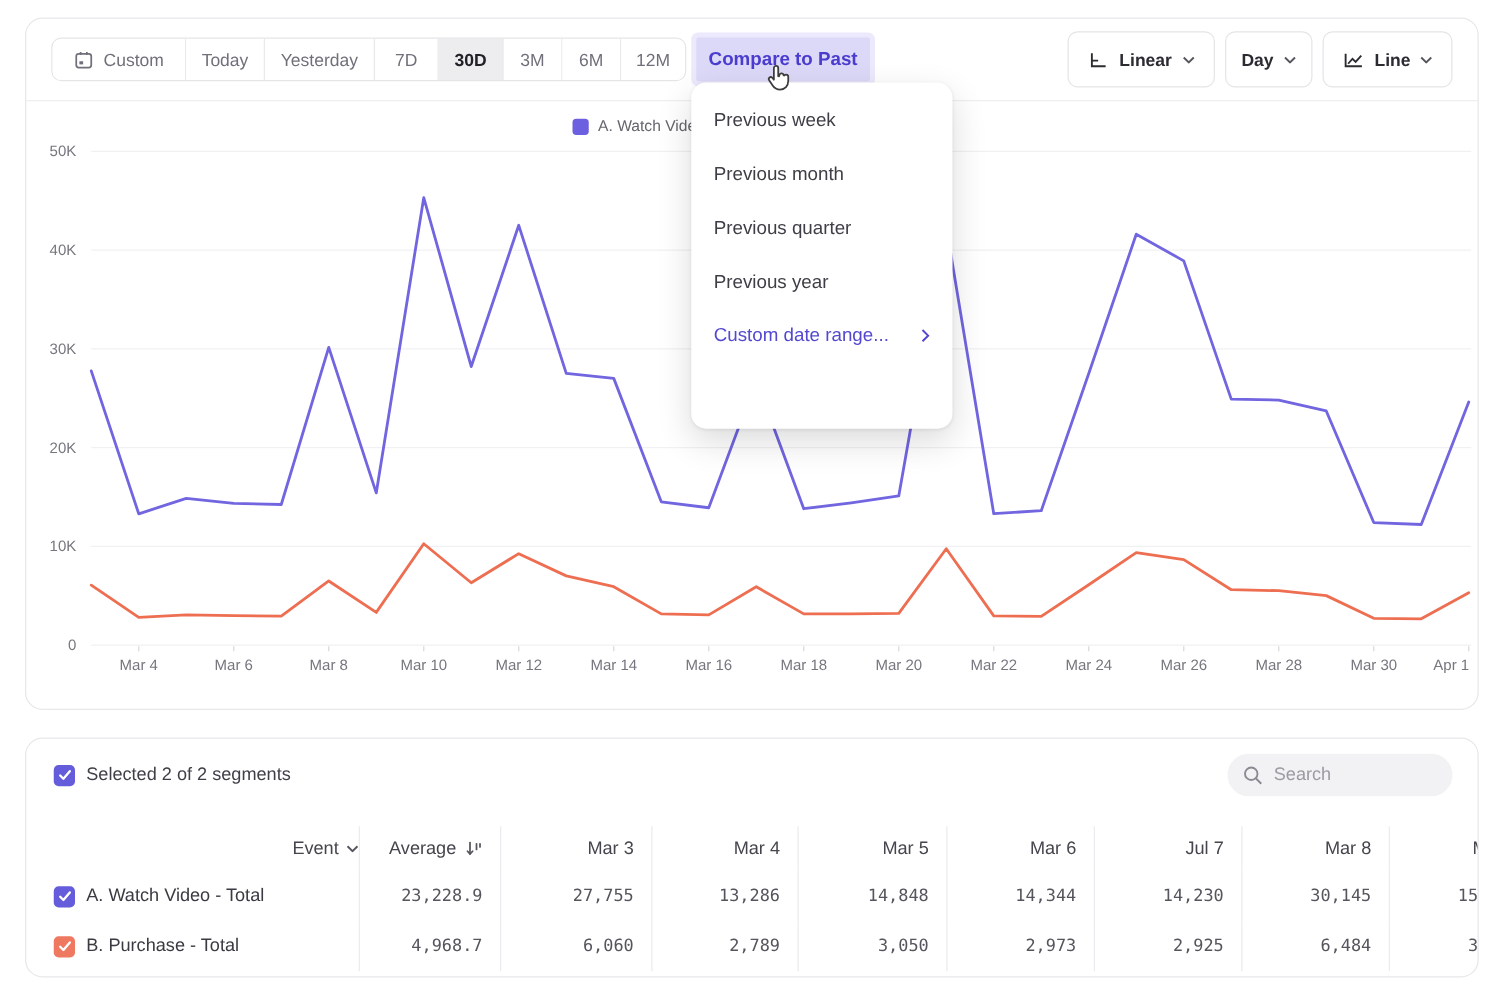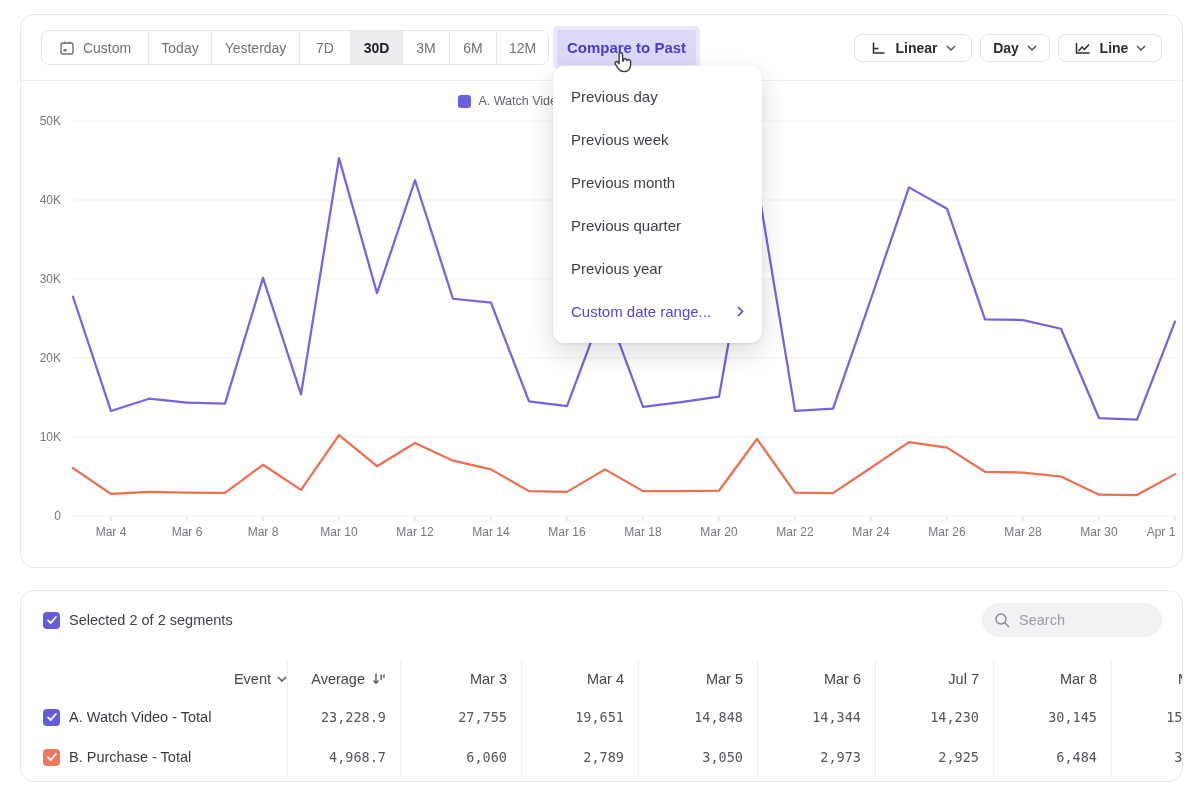--- a/index.html
+++ b/index.html
@@ -14,21 +14,21 @@
     border-bottom:1px solid #efeff2; display:flex; align-items:center; padding:0 20px; }
   .seg-control { display:flex; height:35px; border:1px solid #e5e5e8; border-radius:8px; overflow:hidden; }
   .seg { display:flex; align-items:center; justify-content:center; gap:8px; height:100%;
     font-size:14px; color:#70707a; border-right:1px solid #e9e9ec; cursor:pointer; background:#fff; }
   .seg:last-child { border-right:none; }
   .seg.selected { background:#ededf0; color:#212127; font-weight:700; }
   .cmp-btn { margin-left:8px; height:35px; width:139px; border:none; border-radius:2px;
     background:#dcd8f7; color:#4a3cce; font-size:15px; font-weight:700; cursor:pointer;
     box-shadow:0 0 0 4px rgba(130,118,232,0.16); font-family:"Liberation Sans",sans-serif; }
   .right-group { margin-left:auto; display:flex; gap:8px; }
-  .ctl-btn { height:28px; display:flex; align-items:center; justify-content:center; gap:8px;
+  .ctl-btn { height:45px; display:flex; align-items:center; justify-content:center; gap:8px;
     background:#fff; border:1px solid #e5e5e8; border-radius:8px; font-size:14px; font-weight:700;
     color:#2b2b31; cursor:pointer; font-family:"Liberation Sans",sans-serif; }
   .icon { display:inline-flex; align-items:center; }
 
   
   #chart-region { position:absolute; left:0; top:66px; width:1163px; height:488px; }
   #legend { position:absolute; left:0; top:13px; width:100%; display:flex; justify-content:center;
     gap:20px; font-size:12.5px; color:#65656d; }
   .legend-item { display:flex; align-items:center; gap:7px; }
   .legend-sq { width:13px; height:13px; border-radius:3px; }
@@ -201,21 +201,20 @@
       </div>
       <div class="legend-item">
         <span class="legend-sq" id="lg-sq-1" style="background: rgb(238, 110, 81);"></span>
         <span>B. Purchase - Total</span>
       </div>
     </div>
   </div>
 </div>
 
 <div id="compare-menu">
-  <div class="menu-item">Previous day</div>
   <div class="menu-item">Previous week</div>
   <div class="menu-item">Previous month</div>
   <div class="menu-item">Previous quarter</div>
   <div class="menu-item">Previous year</div>
   <div class="menu-item accent">
     <span>Custom date range...</span>
     <span class="icon">
       <svg width="7" height="11" viewBox="0 0 7 11" fill="none" stroke="#5348cf" stroke-width="1.6">
           <path d="M1 1l4.5 4.5L1 10"></path>
         </svg>
@@ -283,21 +282,21 @@
         </div><div class="cell h">
           <span class="th-txt">Mar 9</span>
         </div></div>
   <div class="trow"><div class="cell r first">
           <div class="checkbox" style="background: rgb(100, 92, 219);">
             <svg width="12" height="12" viewBox="0 0 14 14" fill="none" stroke="#fff" stroke-width="2.2" stroke-linecap="round" stroke-linejoin="round">
               <path d="M2.5 7.5l3 3 6-7"></path>
             </svg>
           </div>
           <div class="row-label">A. Watch Video - Total</div>
-        </div><div class="cell r num">23,228.9</div><div class="cell r num">27,755</div><div class="cell r num">19,651</div><div class="cell r num">14,848</div><div class="cell r num">14,344</div><div class="cell r num">14,230</div><div class="cell r num">30,145</div><div class="cell r num">15,400</div></div>
+        </div><div class="cell r num">23,228.9</div><div class="cell r num">27,755</div><div class="cell r num">13,286</div><div class="cell r num">14,848</div><div class="cell r num">14,344</div><div class="cell r num">14,230</div><div class="cell r num">30,145</div><div class="cell r num">15,400</div></div>
       <div class="trow"><div class="cell r first">
           <div class="checkbox" style="background: rgb(239, 120, 96);">
             <svg width="12" height="12" viewBox="0 0 14 14" fill="none" stroke="#fff" stroke-width="2.2" stroke-linecap="round" stroke-linejoin="round">
               <path d="M2.5 7.5l3 3 6-7"></path>
             </svg>
           </div>
           <div class="row-label">B. Purchase - Total</div>
         </div><div class="cell r num">4,968.7</div><div class="cell r num">6,060</div><div class="cell r num">2,789</div><div class="cell r num">3,050</div><div class="cell r num">2,973</div><div class="cell r num">2,925</div><div class="cell r num">6,484</div><div class="cell r num">3,300</div></div>
     </div>
 </div>

